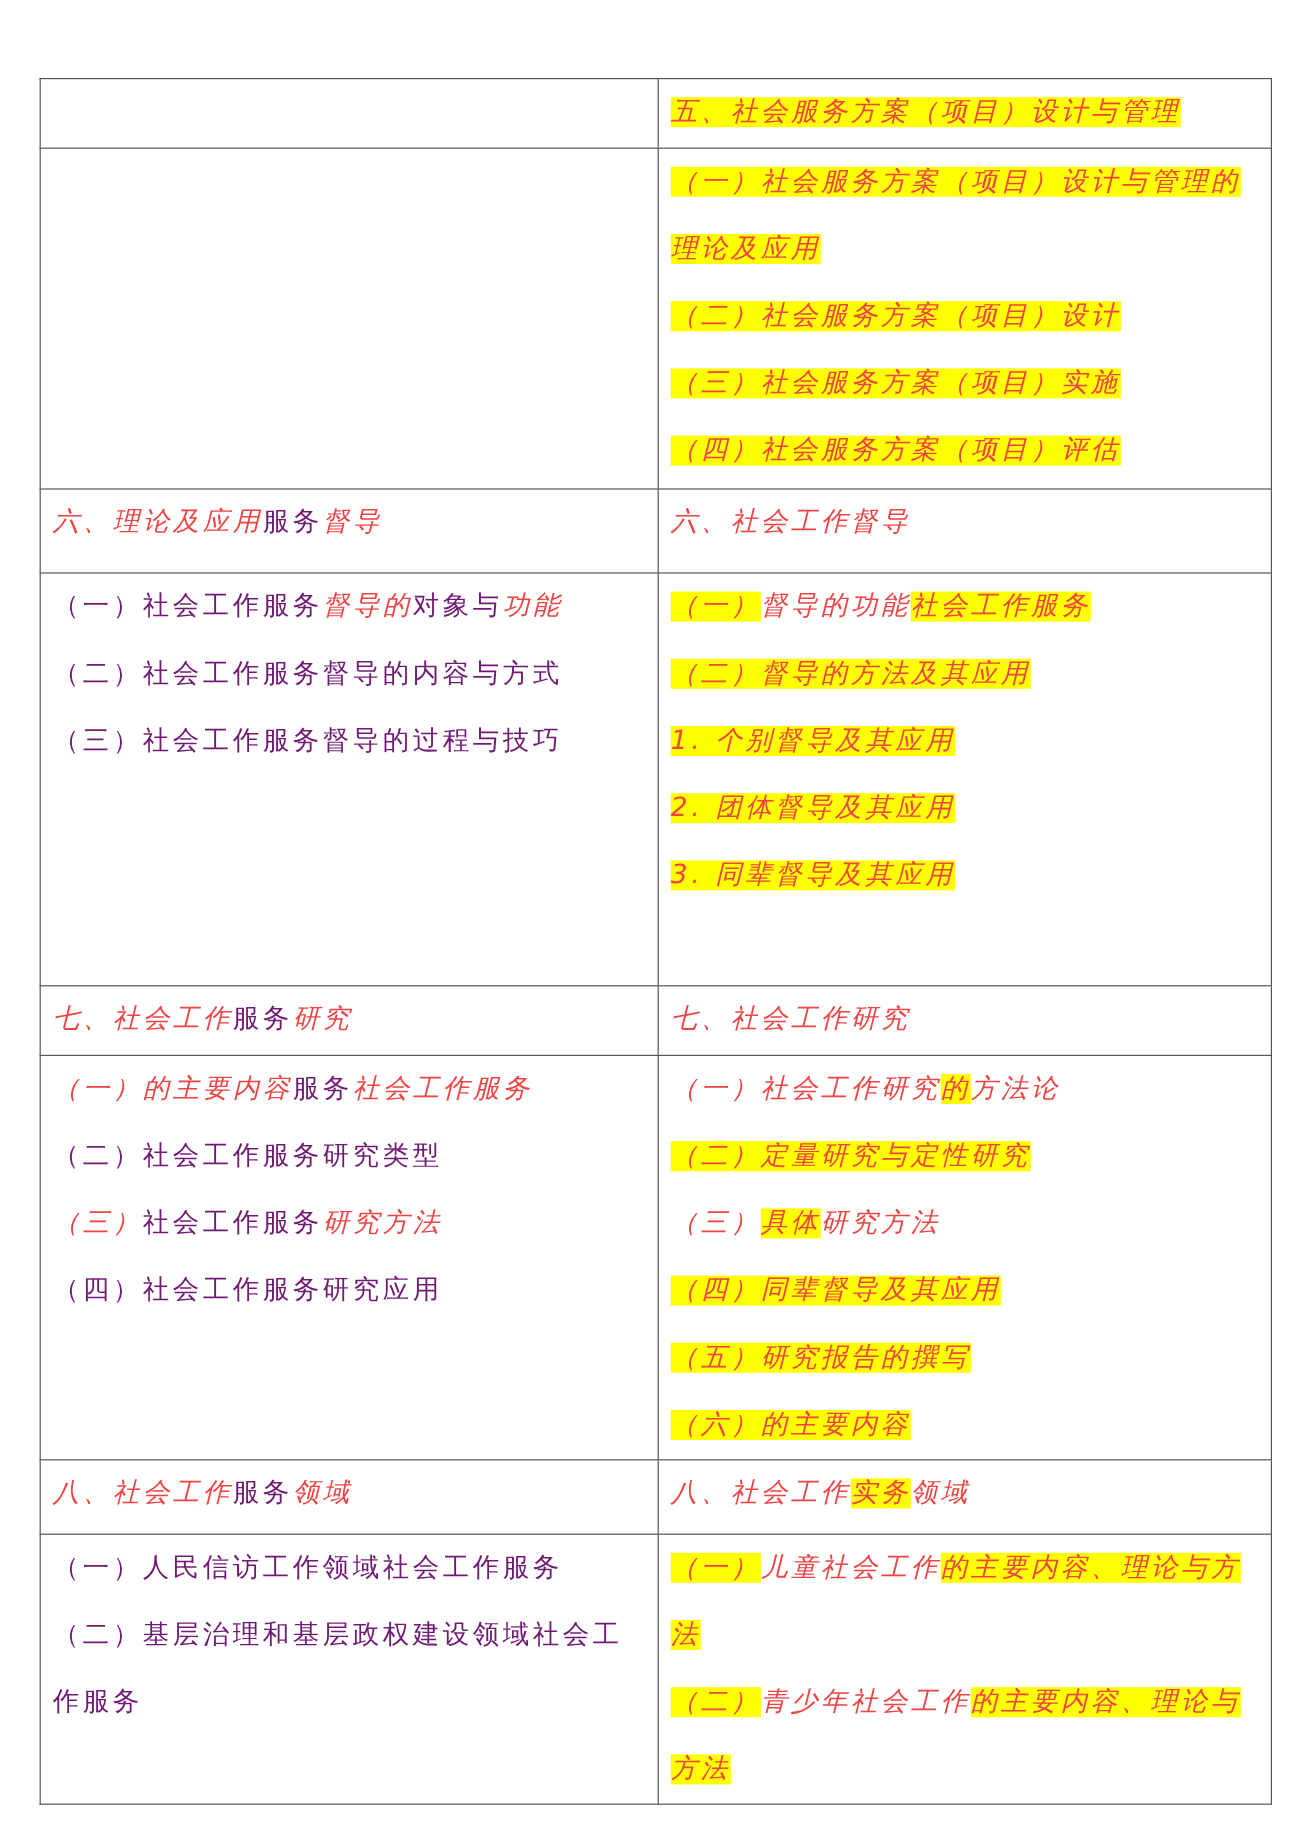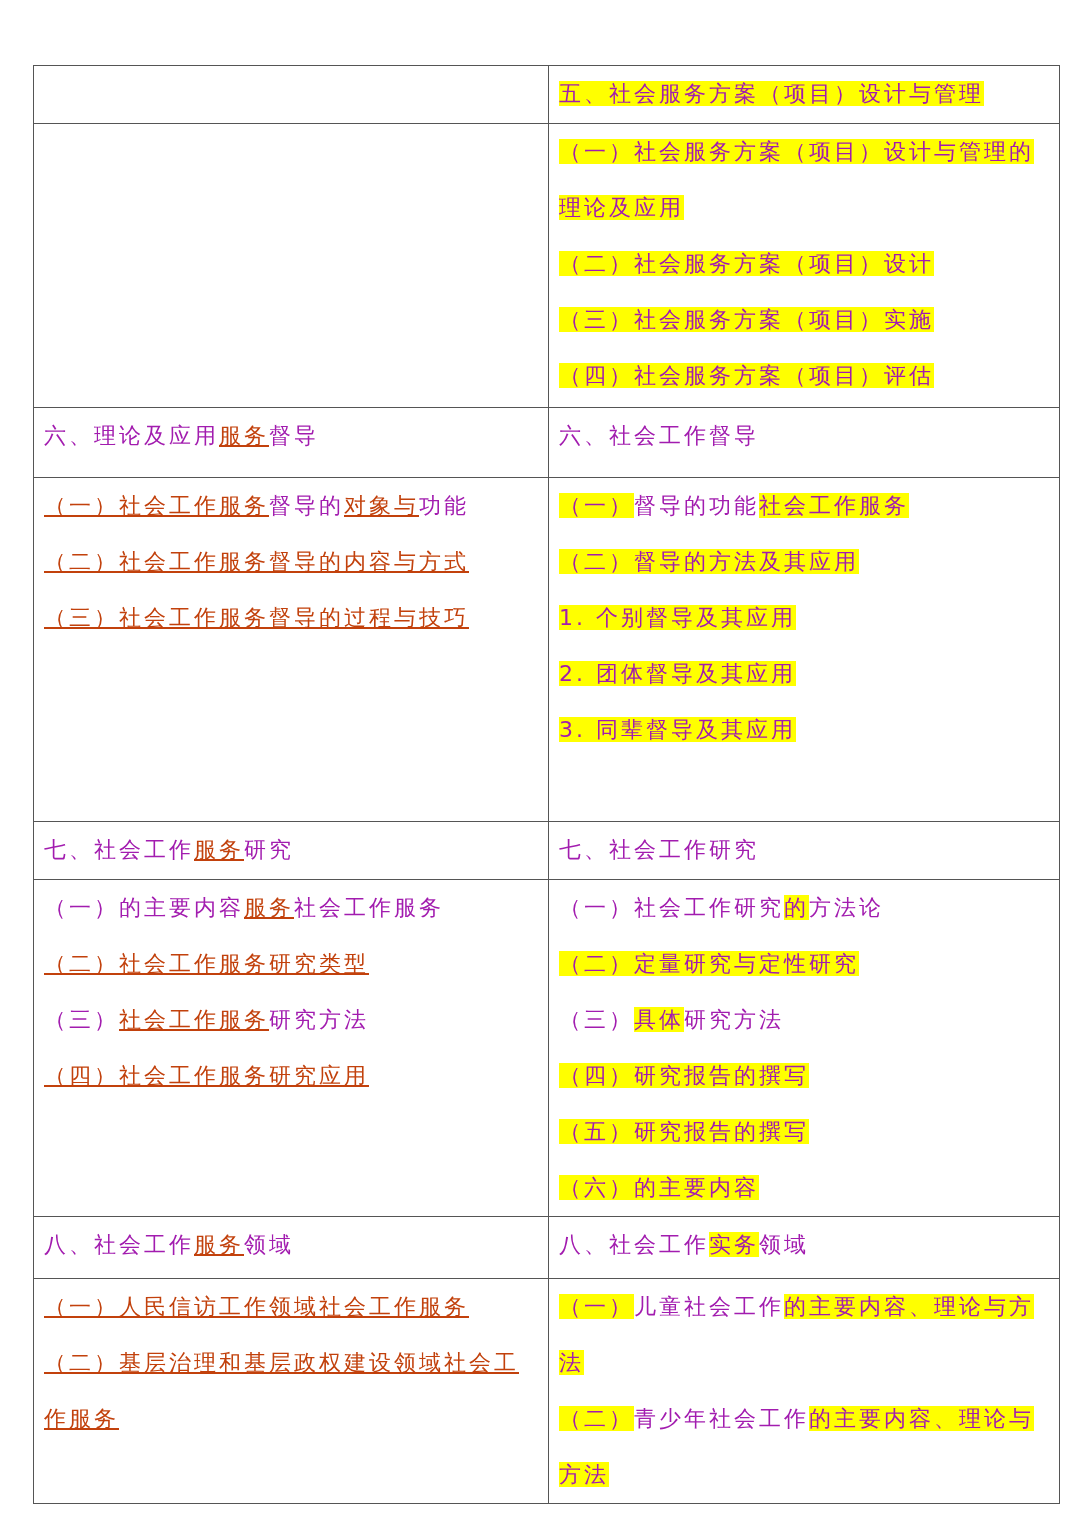--- a/index.html
+++ b/index.html
@@ -12,22 +12,22 @@
     border: 1.5px solid #555;
     vertical-align: top;
     padding: 0 10px;
     font-size: 22px;
     letter-spacing: 3px;
   }
   td.left { width: 494px; }
   td.right { width: 490px; }
   .line { display: block; line-height: 56px; white-space: nowrap; }
   .hl { background: #ffff00; }
-  .red { color: #c2410c; text-decoration: underline; }
-  .blk { color: #a21caf; }
+  .red { color: #701a75; }
+  .blk { color: #ef4444; font-style: italic; }
 </style>
 </head>
 <body>
 
 <table class="cmp">
   <tbody id="tbody">
       <tr style="height: 58px;">
         <td class="left" style="padding-top: 0px;"></td>
         <td class="right" style="padding-top: 0px;">
           <span class="line"><span class="hl blk">五、社会服务方案（项目）设计与管理</span></span>
@@ -77,21 +77,21 @@
         <td class="left">
           <span class="line"><span class="blk">（一）的主要内容</span><span class="red">服务</span><span class="blk">社会工作服务</span></span>
           <span class="line"><span class="red">（二）社会工作服务研究类型</span></span>
           <span class="line"><span class="blk">（三）</span><span class="red">社会工作服务</span><span class="blk">研究方法</span></span>
           <span class="line"><span class="red">（四）社会工作服务研究应用</span></span>
         </td>
         <td class="right">
           <span class="line"><span class="blk">（一）社会工作研究</span><span class="hl blk">的</span><span class="blk">方法论</span></span>
           <span class="line"><span class="hl blk">（二）定量研究与定性研究</span></span>
           <span class="line"><span class="blk">（三）</span><span class="hl blk">具体</span><span class="blk">研究方法</span></span>
-          <span class="line"><span class="hl blk">（四）研究报告的撰写</span></span>
+          <span class="line"><span class="hl blk">（四）同辈督导及其应用</span></span>
           <span class="line"><span class="hl blk">（五）研究报告的撰写</span></span>
           <span class="line"><span class="hl blk">（六）的主要内容</span></span>
         </td>
       </tr>
       <tr style="height: 62px;">
         <td class="left" style="padding-top: 0px; margin-top: 20px;">
           <span class="line"><span class="blk">八、社会工作</span><span class="red">服务</span><span class="blk">领域</span></span>
         </td>
         <td class="right" style="padding-top: 0px;">
           <span class="line"><span class="blk">八、社会工作</span><span class="hl blk">实务</span><span class="blk">领域</span></span>

